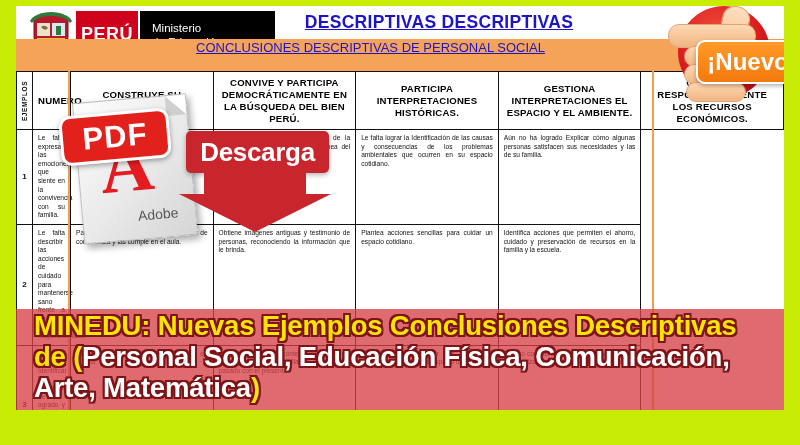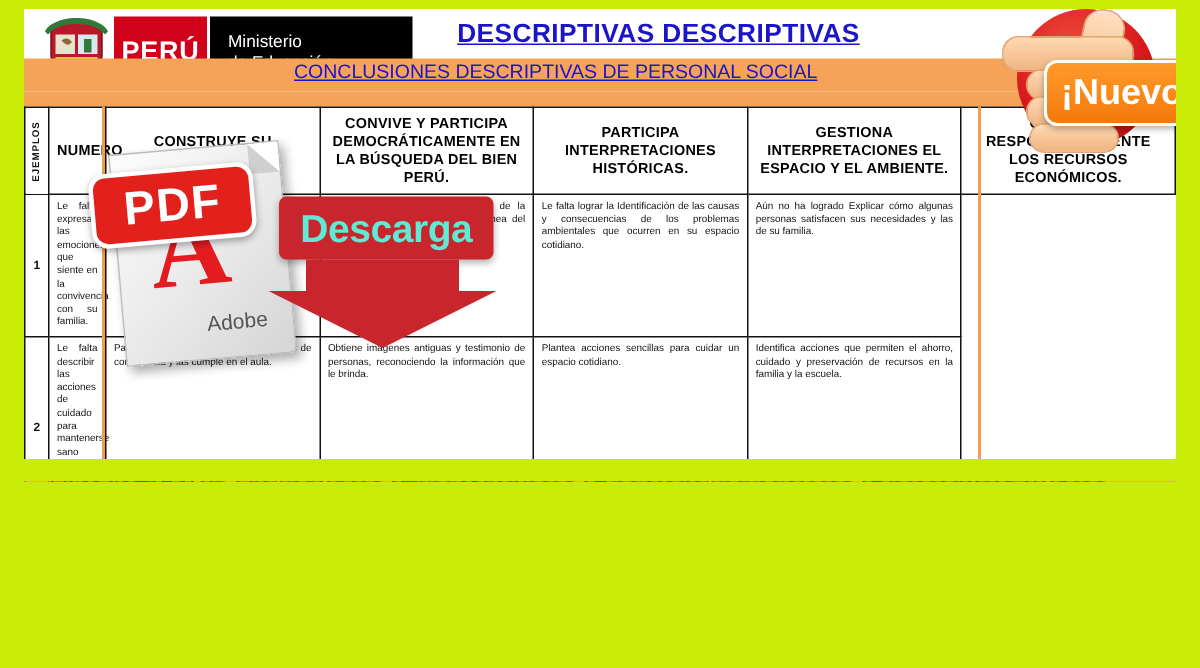--- a/index.html
+++ b/index.html
@@ -1,21 +1,21 @@
 <!DOCTYPE html>
 <html><head>
 <meta charset="utf-8">
 <style>
   html,body{margin:0;padding:0;}
   body{
     width:800px;height:445px;overflow:hidden;
     background:#c8ec05;
     font-family:"Liberation Sans", sans-serif;
   }
-  .stage{position:relative;width:800px;height:321px;overflow:hidden;background:#c8ec05;}
+  .stage{position:relative;width:800px;height:425px;overflow:hidden;background:#c8ec05;}
 
   
   .sheet{
     position:absolute;left:16px;top:6px;width:768px;height:424px;
     background:#ffffff;overflow:hidden;
   }
 
   
   .minedu-bar{position:absolute;left:0;top:0;width:100%;height:57px;background:#fff;}
   .escudo{
@@ -118,21 +118,21 @@
   }
   .pdf-badge span{color:#fff;font-size:31px;font-weight:700;letter-spacing:1px;}
 
   
   .descarga{
     position:absolute;left:170px;top:125px;width:143px;height:42px;
     background:#c9252c;border-radius:5px;
     display:flex;align-items:center;justify-content:center;
     box-shadow:0 2px 5px rgba(0,0,0,.3);
   }
-  .descarga span{color:#5eead4;font-size:26px;font-weight:700;letter-spacing:-.3px;}
+  .descarga span{color:#ffffff;font-size:26px;font-weight:700;letter-spacing:-.3px;}
   .arrow-stem{
     position:absolute;left:188px;top:167px;width:102px;height:22px;background:#c9252c;
   }
   .arrow-head{
     position:absolute;left:163px;top:188px;width:0;height:0;
     border-left:76px solid transparent;border-right:76px solid transparent;
     border-top:38px solid #c9252c;
   }
 
   

